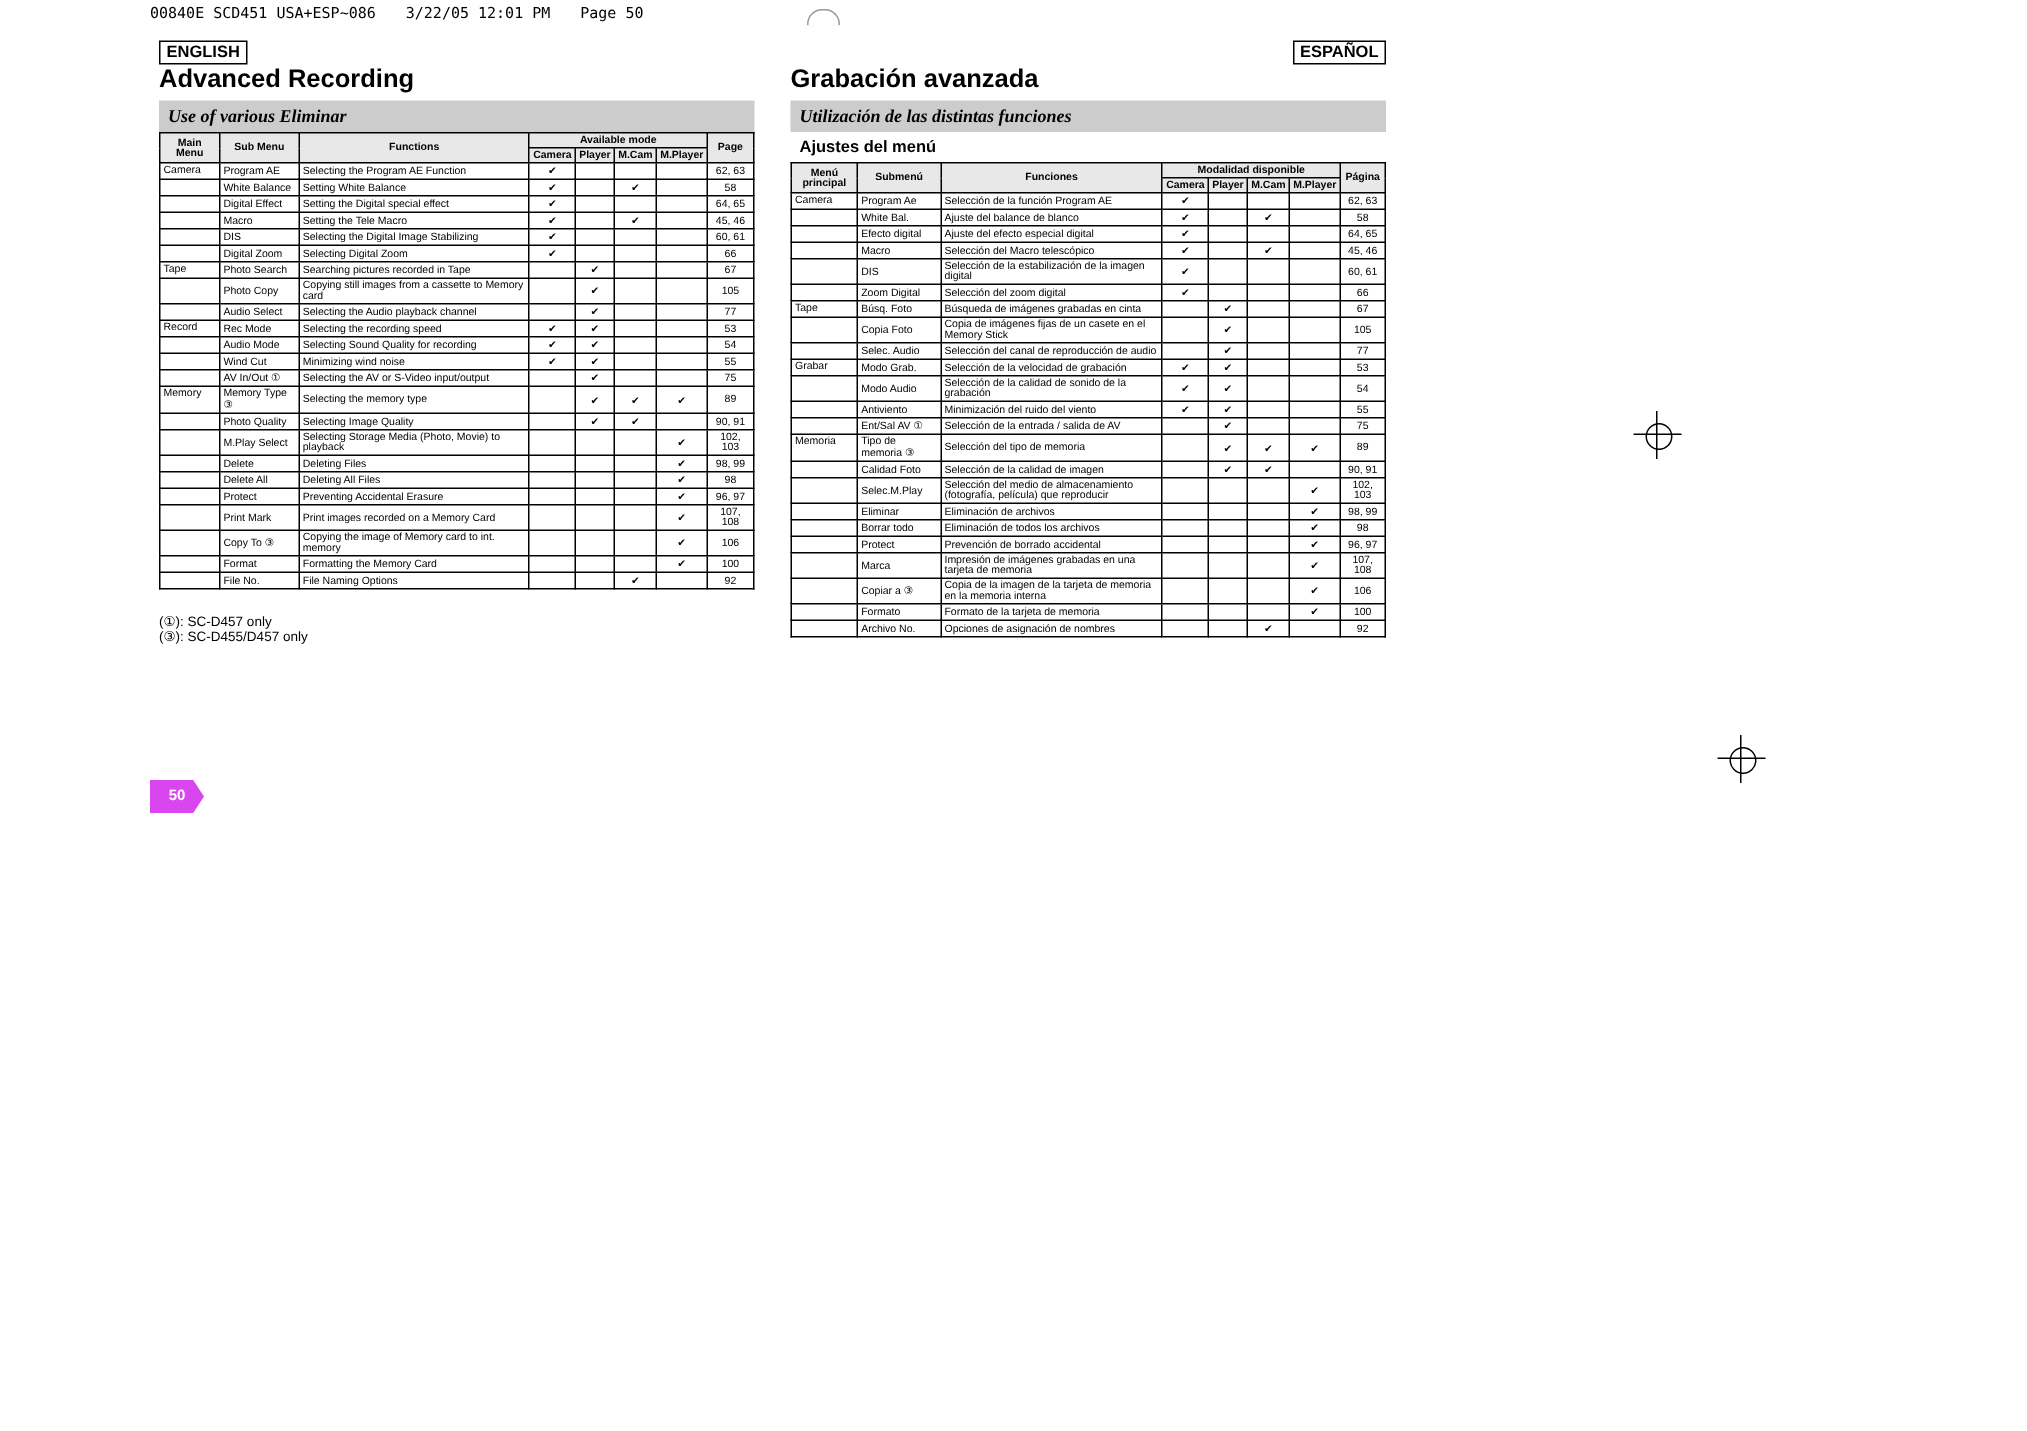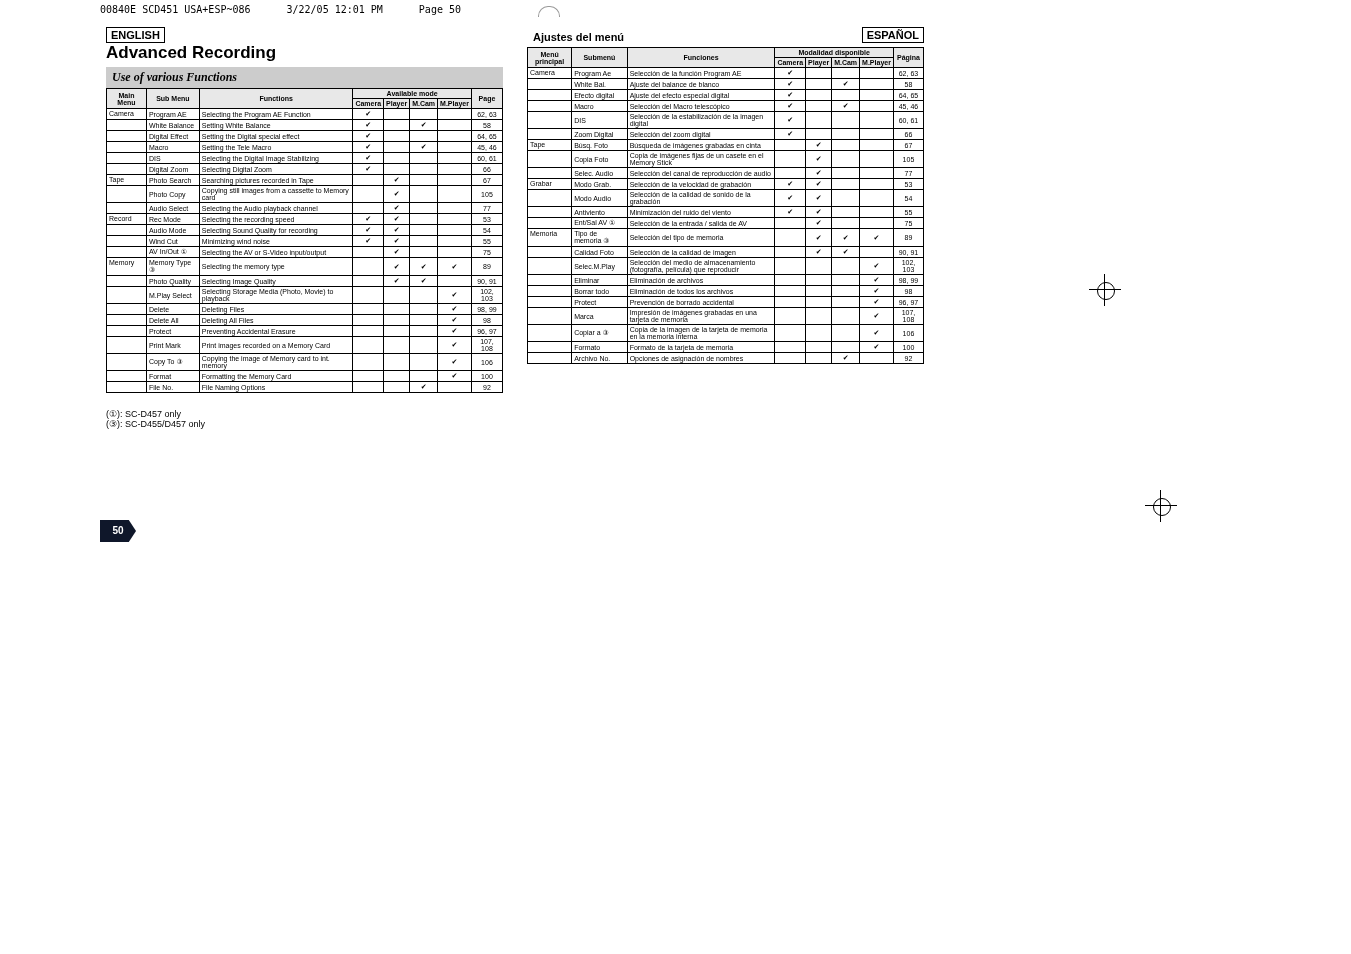--- a/index.html
+++ b/index.html
@@ -1,31 +1,31 @@
 <!DOCTYPE html>
 <html><head>
 <meta charset="utf-8">
 <style>
 body{margin:0;background:#fff;font-family:Arial,Helvetica,sans-serif;width:1351px;height:954px;position:relative;color:#000}
 .page{position:absolute;left:100px;top:0;width:830px}
-.header-meta{font:10px monospace;padding:4px 0;display:flex;gap:36px;align-items:flex-end}
+.header-meta{font:10px monospace;padding:4px 0;display:flex;gap:20px;align-items:flex-end}
 .cols{display:flex;gap:12px}
 .col{width:50%;padding:8px 6px 0 6px;box-sizing:border-box}
 .langbox{border:1px solid #000;display:inline-block;padding:1px 4px;font:bold 11px Arial}
 .langL{float:left}.langR{float:right}
 .title{font:bold 17px Arial;margin:4px 0 2px 0;clear:both}
 .subtitle{font:italic bold 12px Georgia,serif;background:#ccc;padding:3px 6px;margin-top:4px}
 .section{font:bold 11px Arial;padding:4px 6px}
 table.menu{width:100%;border-collapse:collapse;font:7px Arial}
 table.menu th,table.menu td{border:1px solid #000;padding:1px 2px;text-align:left;vertical-align:middle}
 table.menu th{background:#e8e8e8;text-align:center;font-weight:bold}
 table.menu td.c{text-align:center}
 table.menu td.main{font-weight:normal;vertical-align:top}
 .notes{font:9px Arial;margin-top:16px}
-.pagenum{position:absolute;left:100px;top:520px;width:36px;height:22px;background:#0f172a;color:#fff;font:bold 10px Arial;line-height:22px;text-align:center;clip-path:polygon(0 0,80% 0,100% 50%,80% 100%,0 100%)}
+.pagenum{position:absolute;left:100px;top:520px;width:36px;height:22px;background:#d946ef;color:#fff;font:bold 10px Arial;line-height:22px;text-align:center;clip-path:polygon(0 0,80% 0,100% 50%,80% 100%,0 100%)}
 .cross{position:absolute;right:180px;top:520px;width:20px;height:20px}
 .cross:before,.cross:after{content:"";position:absolute;background:#000}
 .cross:before{left:9px;top:-6px;width:1px;height:32px}
 .cross:after{top:9px;left:-6px;height:1px;width:32px}
 .cross .ring{position:absolute;left:2px;top:2px;width:16px;height:16px;border:1px solid #000;border-radius:50%}
 .fold{position:absolute;left:438px;top:6px;width:20px;height:10px;border:1px solid #999;border-bottom:none;border-radius:10px 10px 0 0}
 .fold2{position:absolute;right:180px;top:496px}
 </style>
 </head>
 <body>
@@ -36,21 +36,21 @@
     <span>3/22/05 12:01 PM</span>
     <span>Page 50</span>
   </div>
   <div class="fold"></div>
 
   <div class="cols">
 
     <div class="col">
       <span class="langbox langL">ENGLISH</span>
       <div class="title">Advanced Recording</div>
-      <div class="subtitle">Use of various Functions</div>
+      <div class="subtitle">Use of various Eliminar</div>
       <table class="menu">
         <tbody>
             <tr>
           <th rowspan="2">Main Menu</th>
           <th rowspan="2">Sub Menu</th>
           <th rowspan="2">Functions</th>
           <th colspan="4">Available mode</th>
           <th rowspan="2">Page</th>
         </tr>
         <tr>
@@ -294,20 +294,22 @@
           </tbody>
       </table>
       <div class="notes">
         <div>(①): SC-D457 only</div>
         <div>(③): SC-D455/D457 only</div>
       </div>
     </div>
 
     <div class="col">
       <span class="langbox langR">ESPAÑOL</span>
+      <div class="title">Grabación avanzada</div>
+      <div class="subtitle">Utilización de las distintas funciones</div>
       <div class="section">Ajustes del menú</div>
       <table class="menu">
         <tbody>
             <tr>
           <th rowspan="2">Menú principal</th>
           <th rowspan="2">Submenú</th>
           <th rowspan="2">Funciones</th>
           <th colspan="4">Modalidad disponible</th>
           <th rowspan="2">Página</th>
         </tr>

